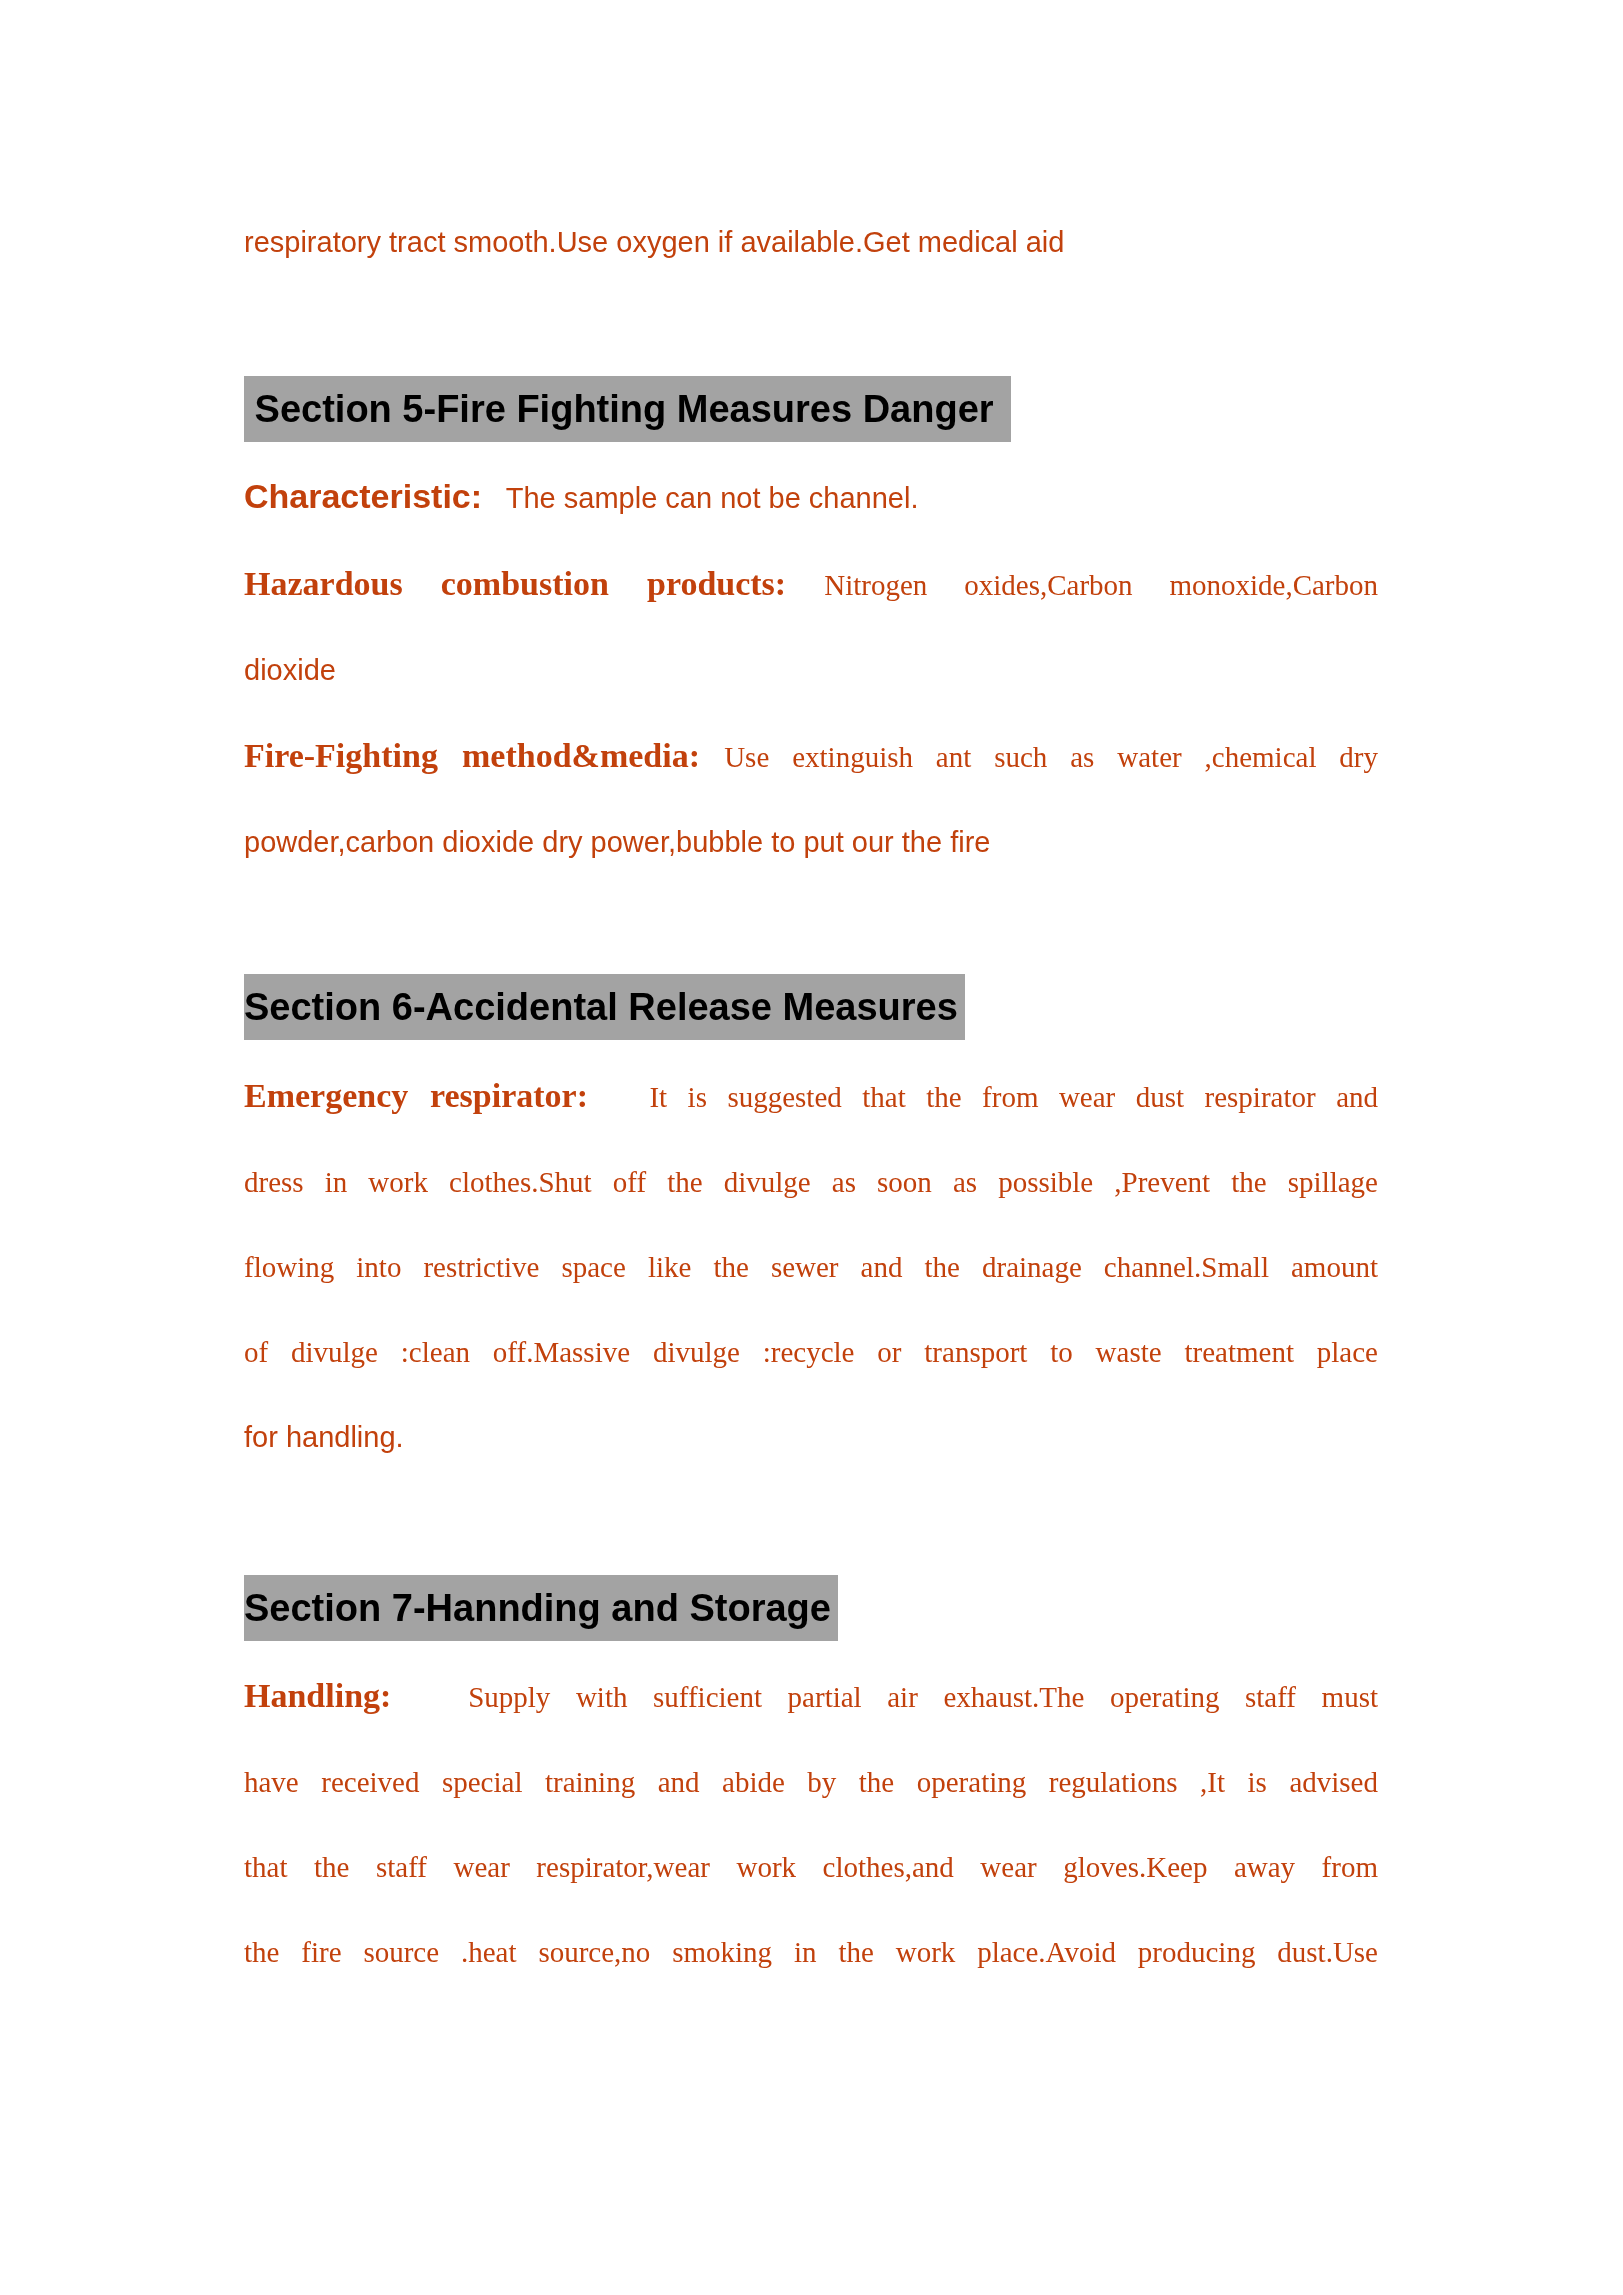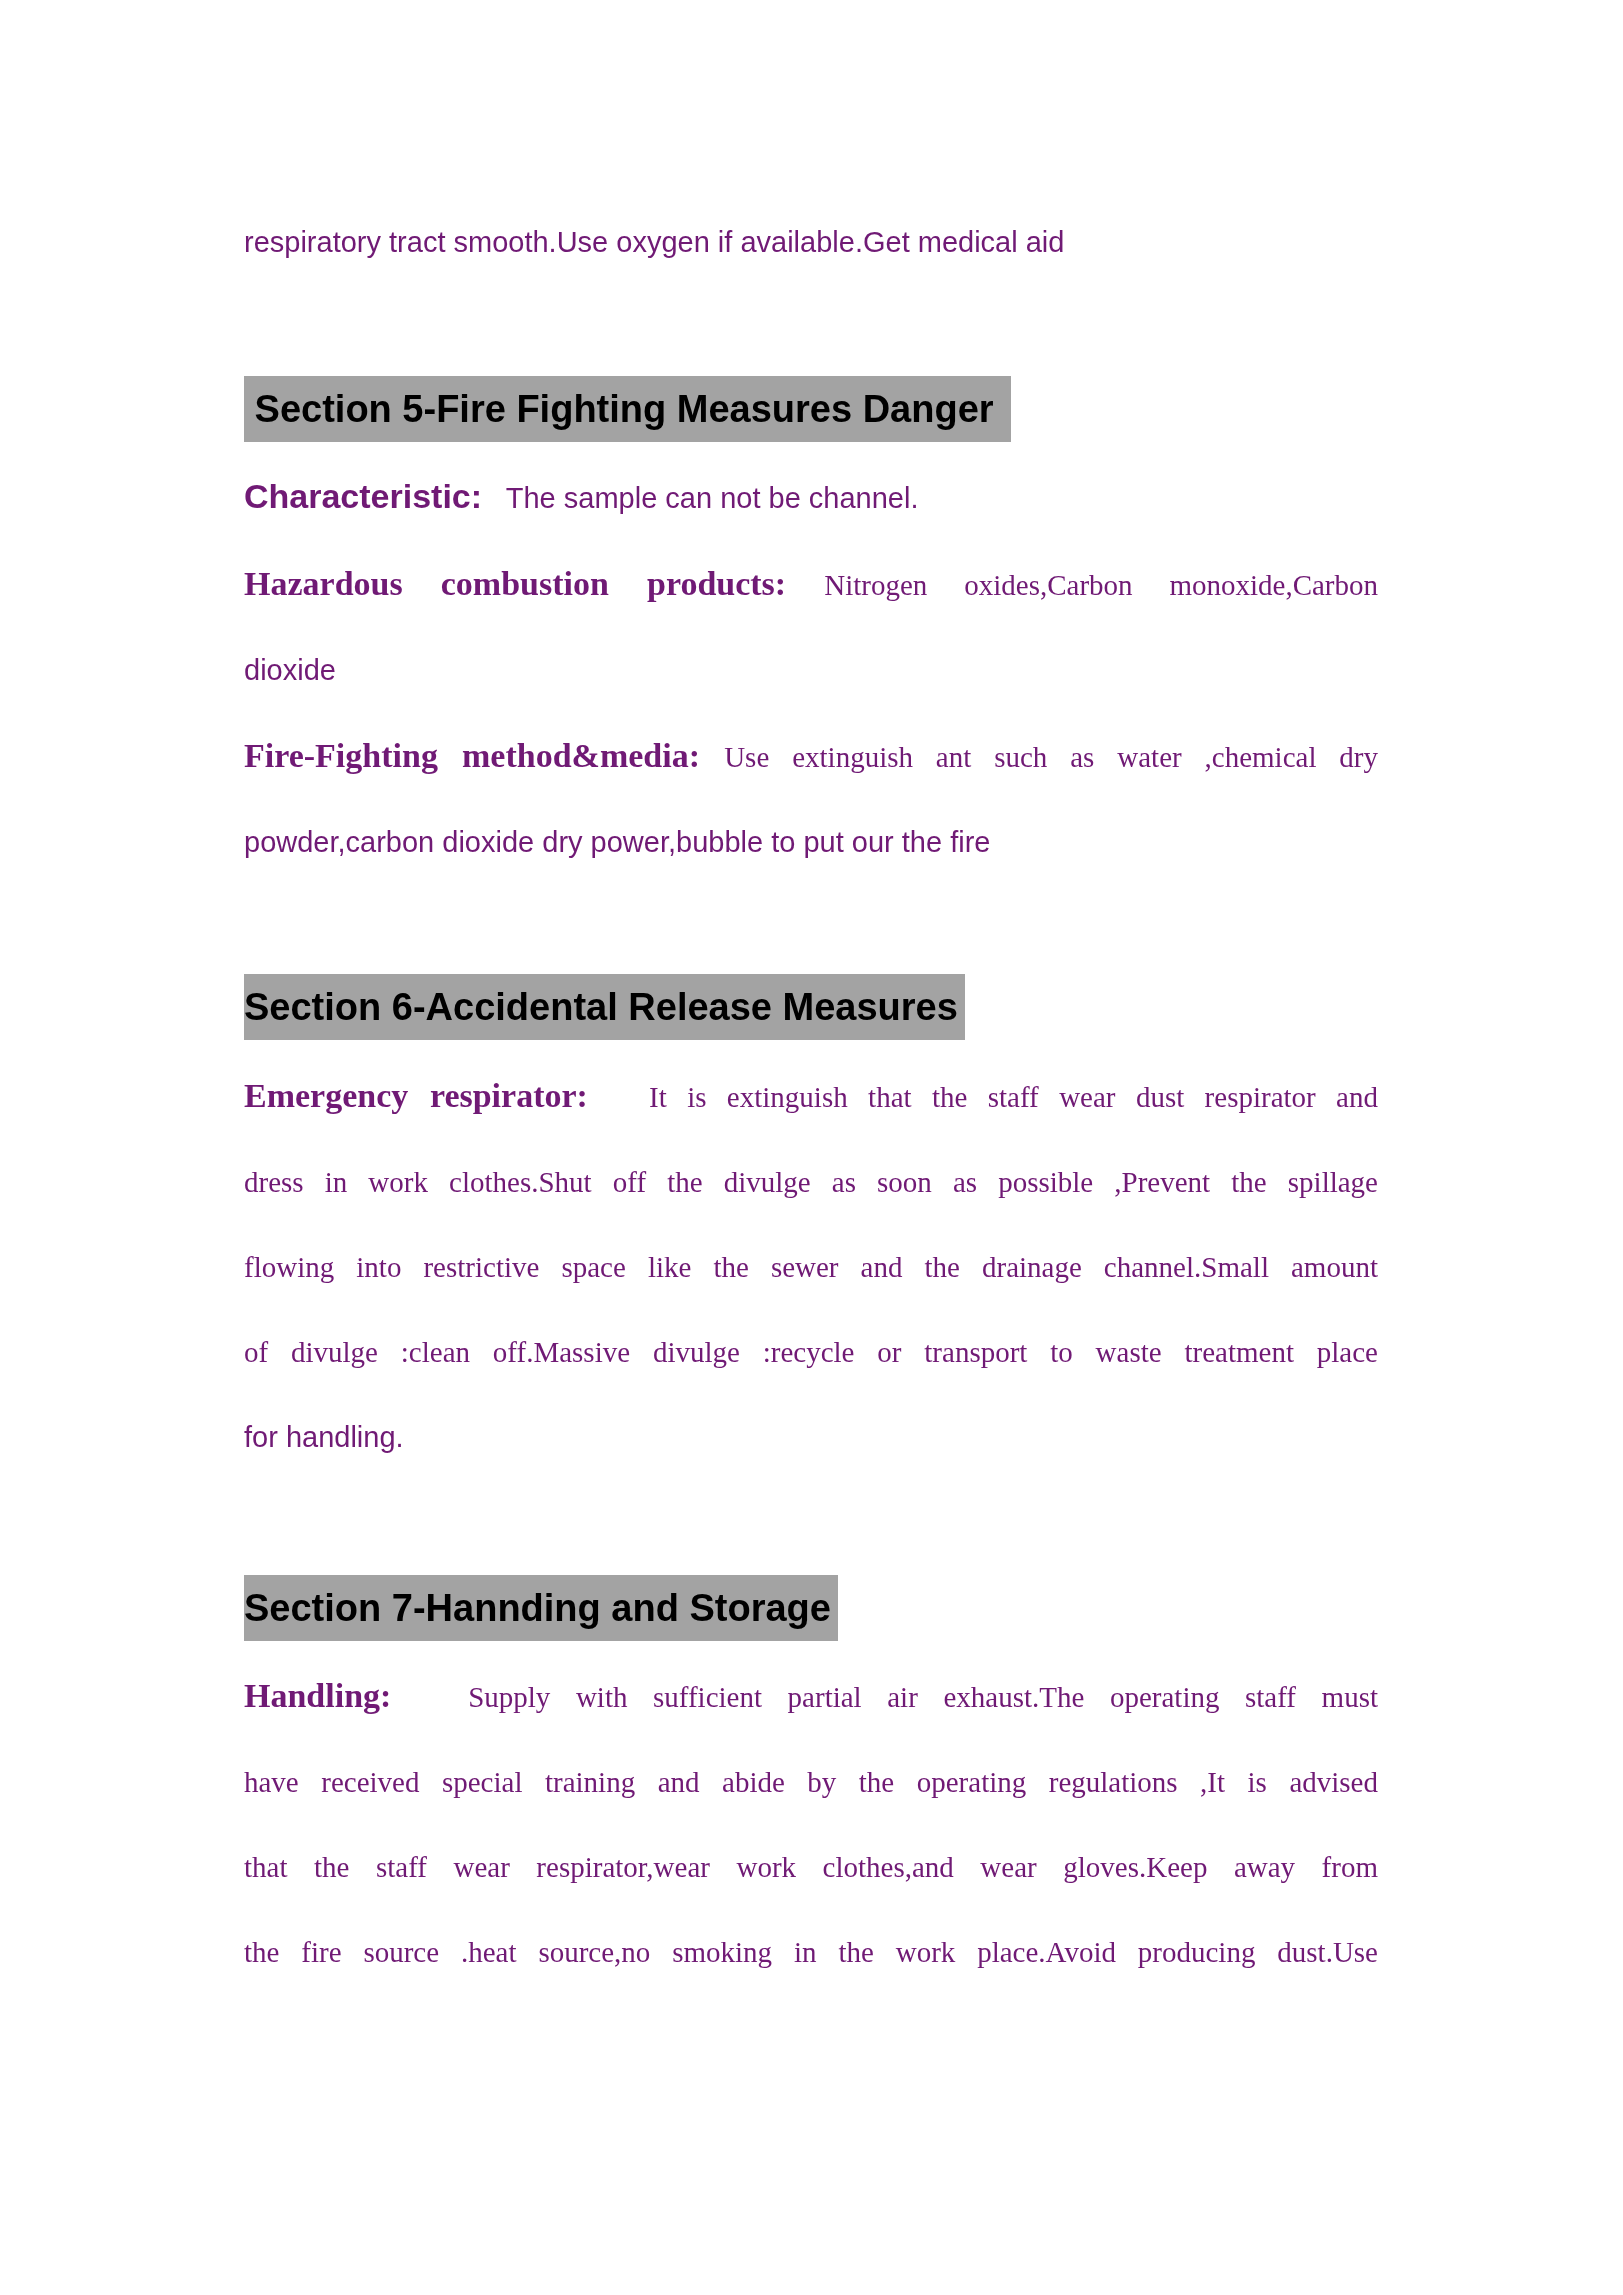--- a/index.html
+++ b/index.html
@@ -23,21 +23,21 @@
     width: 1134px;
     padding-top: 200px;
   }
   .paragraph {
     margin: 0;
   }
   .line {
     font-size: 29px;
     line-height: 85px;
     white-space: pre-wrap;
-    color: #701a75;
+    color: #c2410c;
   }
   .line.stretch {
     text-align: justify;
     text-align-last: justify;
     font-family: Liberation Serif, serif;
   }
   .seg { font-weight: normal; }
   .seg.bold {
     font-weight: bold;
     font-size: 34px;
@@ -73,21 +73,21 @@
       <div class="paragraph" data-name="hazardous-combustion-products-paragraph">
         <div class="line stretch" data-name="text-line"><span class="seg bold" data-name="field-label">Hazardous combustion products: </span><span class="seg" data-name="body-text">Nitrogen oxides,Carbon monoxide,Carbon</span></div>
         <div class="line" data-name="text-line"><span class="seg" data-name="body-text">dioxide</span></div>
       </div>
       <div class="paragraph" data-name="fire-fighting-method-paragraph">
         <div class="line stretch" data-name="text-line"><span class="seg bold" data-name="field-label">Fire-Fighting method&amp;media: </span><span class="seg" data-name="body-text">Use extinguish ant such as water ,chemical dry</span></div>
         <div class="line" data-name="text-line"><span class="seg" data-name="body-text">powder,carbon dioxide dry power,bubble to put our the fire</span></div>
       </div>
       <div class="heading-row" data-name="section-6-heading-row"><span class="heading-text" data-name="section-6-heading">Section 6-Accidental Release Measures</span></div>
       <div class="paragraph" data-name="emergency-treatment-paragraph">
-        <div class="line stretch" data-name="text-line"><span class="seg bold" data-name="field-label">Emergency respirator:</span><span class="seg" data-name="body-text">   It is extinguish that the staff wear dust respirator and</span></div>
+        <div class="line stretch" data-name="text-line"><span class="seg bold" data-name="field-label">Emergency respirator:</span><span class="seg" data-name="body-text">   It is suggested that the from wear dust respirator and</span></div>
         <div class="line stretch" data-name="text-line"><span class="seg" data-name="body-text">dress in work clothes.Shut off the divulge as soon as possible ,Prevent the spillage</span></div>
         <div class="line stretch" data-name="text-line"><span class="seg" data-name="body-text">flowing into restrictive space like the sewer and the drainage channel.Small amount</span></div>
         <div class="line stretch" data-name="text-line"><span class="seg" data-name="body-text">of divulge :clean off.Massive divulge :recycle or transport to waste treatment place</span></div>
         <div class="line" data-name="text-line"><span class="seg" data-name="body-text">for handling.</span></div>
       </div>
       <div class="heading-row" data-name="section-7-heading-row"><span class="heading-text" data-name="section-7-heading">Section 7-Hannding and Storage</span></div>
       <div class="paragraph" data-name="handling-paragraph">
         <div class="line stretch" data-name="text-line"><span class="seg bold" data-name="field-label">Handling:</span><span class="seg" data-name="body-text">   Supply with sufficient partial air exhaust.The operating staff must</span></div>
         <div class="line stretch" data-name="text-line"><span class="seg" data-name="body-text">have received special training and abide by the operating regulations ,It is advised</span></div>
         <div class="line stretch" data-name="text-line"><span class="seg" data-name="body-text">that the staff wear respirator,wear work clothes,and wear gloves.Keep away from</span></div>

